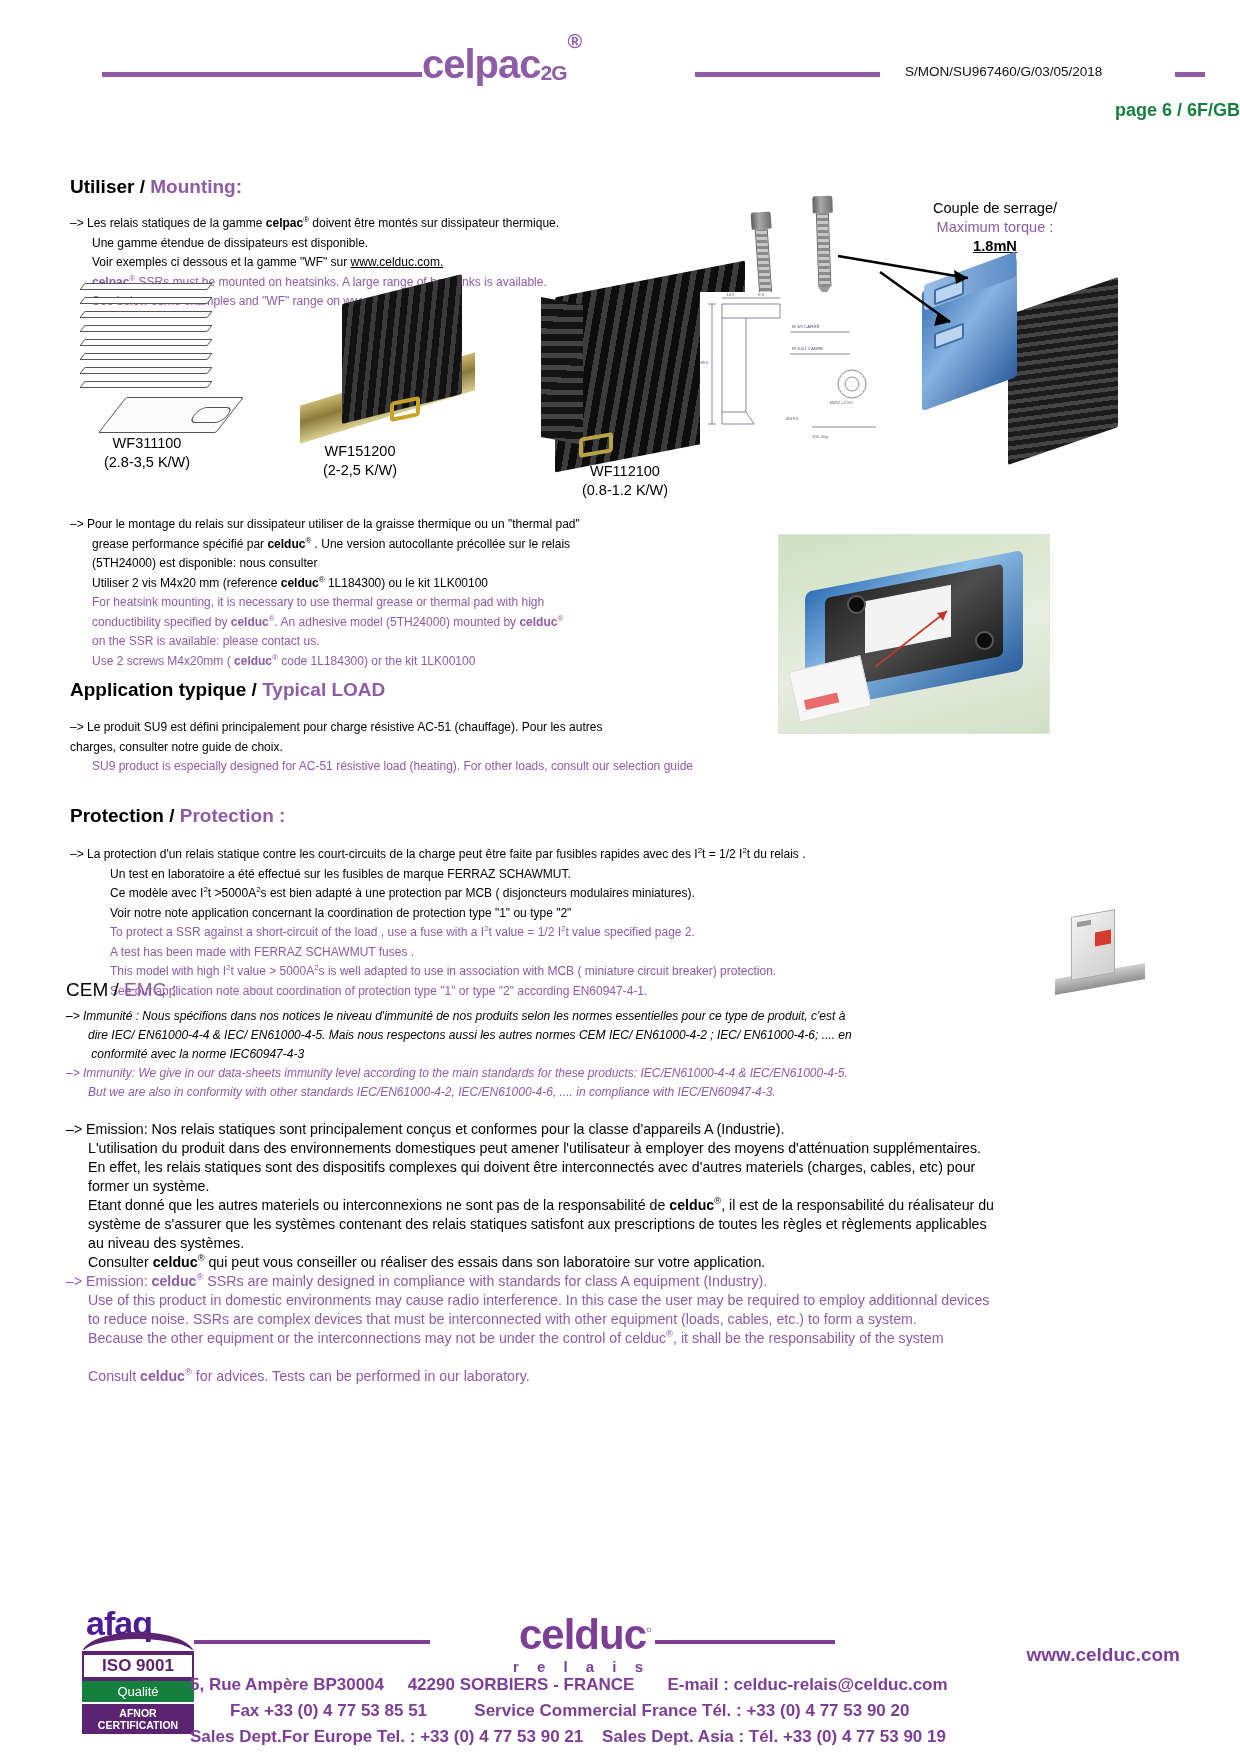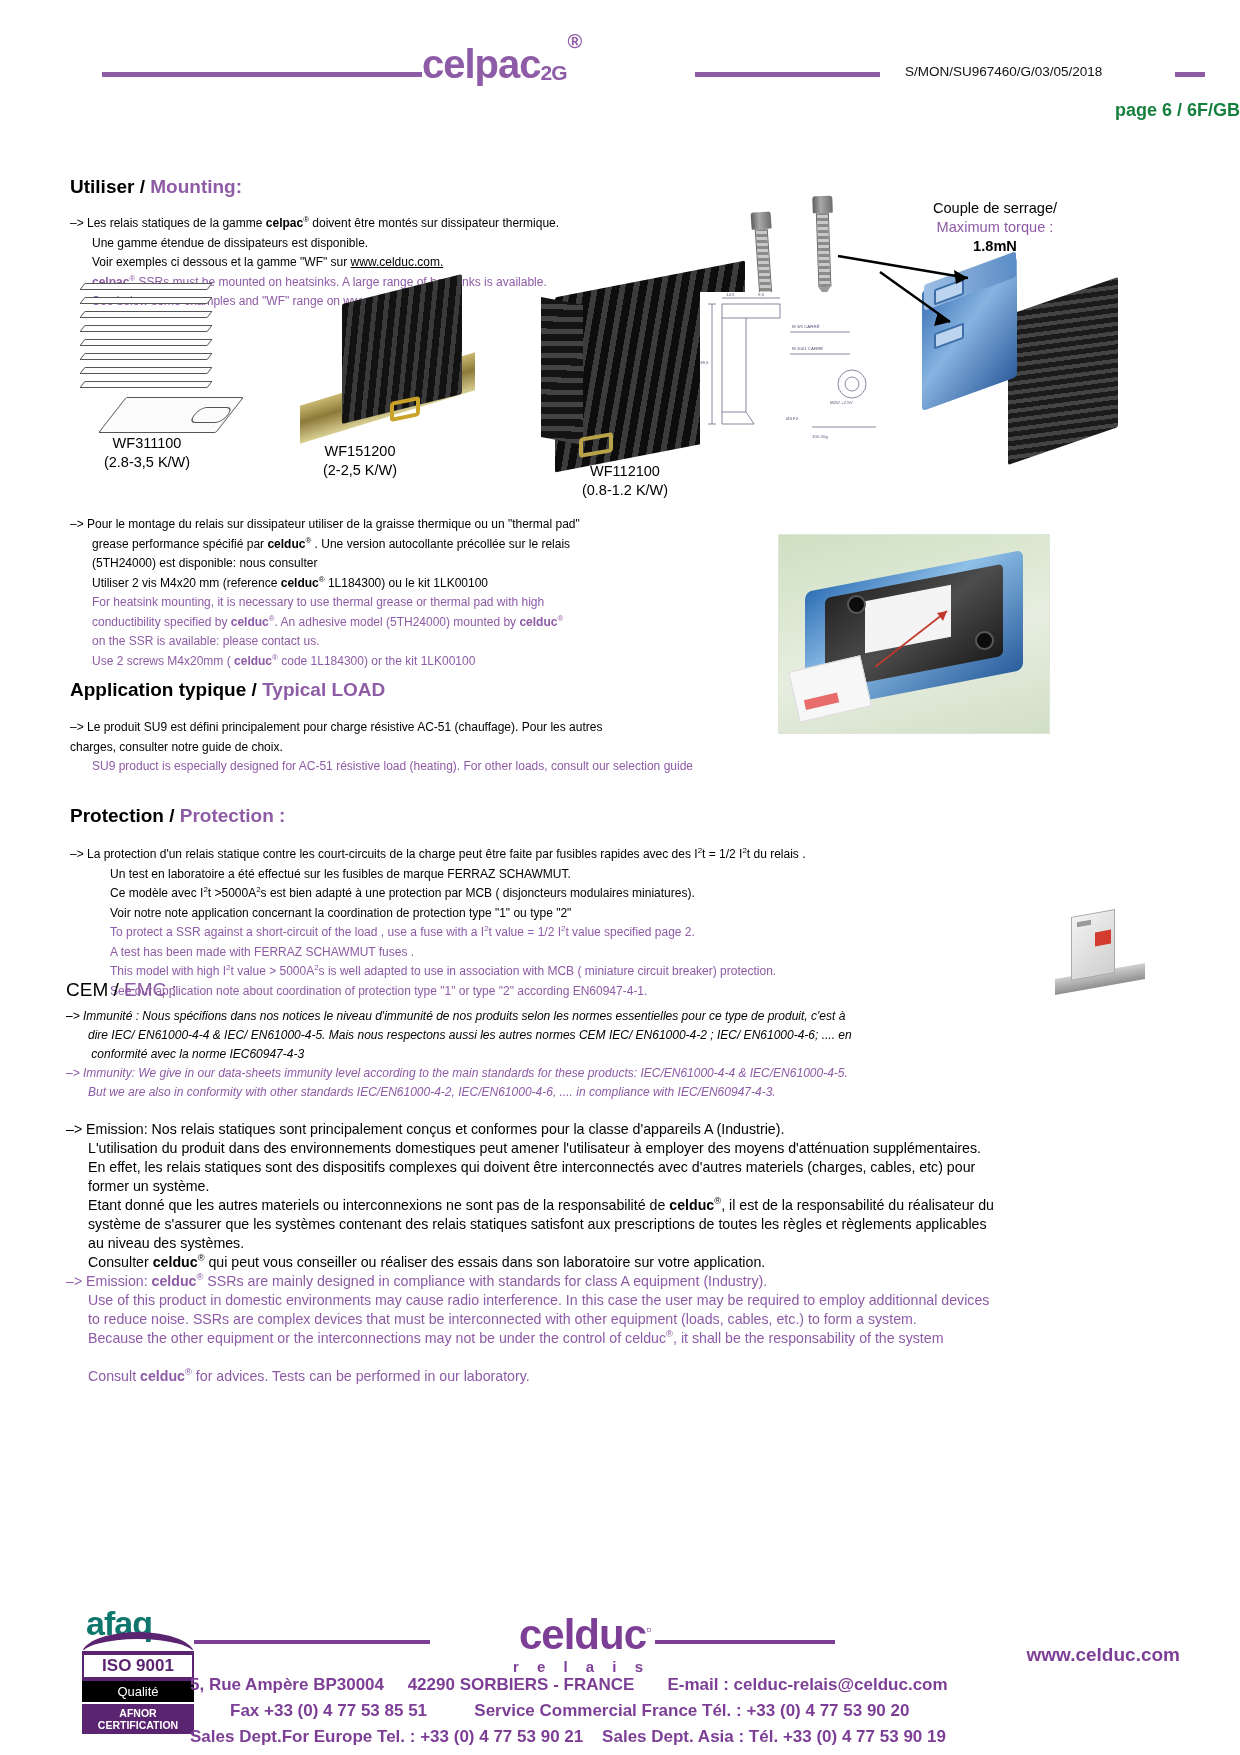--- a/index.html
+++ b/index.html
@@ -51,21 +51,21 @@
   sup { font-size: 0.66em; vertical-align: super; line-height: 0; }
   .ul { text-decoration: underline; }
   b { font-weight: bold; }
 
   
   .block-mounting { position: absolute; left: 70px; top: 142px; width: 660px; }
   .indent { padding-left: 22px; }
 
   
   .torque { position: absolute; left: 880px; top: 165px; text-align: center; width: 230px; font-size: 14.6px; line-height: 19px; }
-  .torque .val { font-weight: bold; }
+  .torque .val { font-weight: bold; text-decoration: underline; }
 
   
   .screws { position: absolute; left: 752px; top: 160px; width: 120px; height: 110px; }
   .screw { position: absolute; width: 20px; }
   .screw .head { width: 20px; height: 17px; background: linear-gradient(90deg,#5c5c5c,#a8a8a8 40%,#6e6e6e); border-radius: 3px 3px 1px 1px; }
   .screw .shaft { width: 13px; height: 74px; margin-left: 3px;
     background: repeating-linear-gradient(0deg,#8a8a8a 0 3px,#c9c9c9 3px 6px);
     border-left: 1px solid #6b6b6b; border-right: 1px solid #6b6b6b; }
   .screw .tip { width: 0; height: 0; margin-left: 3px; border-left: 6.5px solid transparent; border-right: 6.5px solid transparent; border-top: 9px solid #9a9a9a; }
   .screw.s1 { left: 2px; top: 18px; transform: rotate(-4deg); }
@@ -170,27 +170,27 @@
   .f-rule.fr { left: 655px; width: 180px; }
   .celduc-logo { position: absolute; left: 440px; top: 12px; text-align: right; width: 210px; }
   .celduc-logo .word { font-size: 42px; font-weight: bold; color: #7d3f96; letter-spacing: -1px; line-height: 42px; }
   .celduc-logo .word .tm { font-size: 14px; vertical-align: super; }
   .celduc-logo .relais { font-size: 15px; font-weight: bold; color: #7d3f96; letter-spacing: 7px; margin-top: 2px; }
   .web { position: absolute; right: 60px; top: 48px; font-size: 19px; font-weight: bold; color: #7d3f96; }
 
   .afaq { position: absolute; left: 82px; top: 10px; width: 112px; height: 118px;
     background: #ffffff; }
   .afaq .top { height: 44px; background: #ffffff; position: relative; overflow: hidden; }
-  .afaq .top .txt { position: absolute; left: 4px; top: -2px; font-size: 34px; font-weight: bold; color: #0f766e; letter-spacing: -1px; }
+  .afaq .top .txt { position: absolute; left: 4px; top: -2px; font-size: 34px; font-weight: bold; color: #4c1d95; letter-spacing: -1px; }
   .afaq .top .swoosh { position: absolute; left: 0; top: 26px; width: 112px; height: 22px;
      border-top: 7px solid #5b2470; border-radius: 50%/100% 100% 0 0; }
   .afaq .iso { background: #5b2470; color: #fff; text-align: center; font-size: 17px; font-weight: bold;
      padding: 2px 0; margin-top: 1px; border: 2px solid #5b2470; }
   .afaq .iso span { background: #fff; color: #5b2470; display: block; padding: 1px 0; }
-  .afaq .qual { background: #000000; color: #fff; text-align: center; font-size: 13px; padding: 3px 0; }
+  .afaq .qual { background: #15803d; color: #fff; text-align: center; font-size: 13px; padding: 3px 0; }
   .afaq .afnor { background: #5b2470; color: #fff; text-align: center; font-size: 10.5px; font-weight: bold;
      padding: 3px 0; margin-top: 2px; }
 
   .contact { position: absolute; left: 190px; top: 76px; width: 900px; color: #7d3f96;
      font-size: 17px; font-weight: bold; line-height: 26px; }
   .contact .row { white-space: pre; }
   .c-l1 { }
   .c-l2 { padding-left: 40px; }
   .c-l3 { padding-left: 0px; }
 </style>

